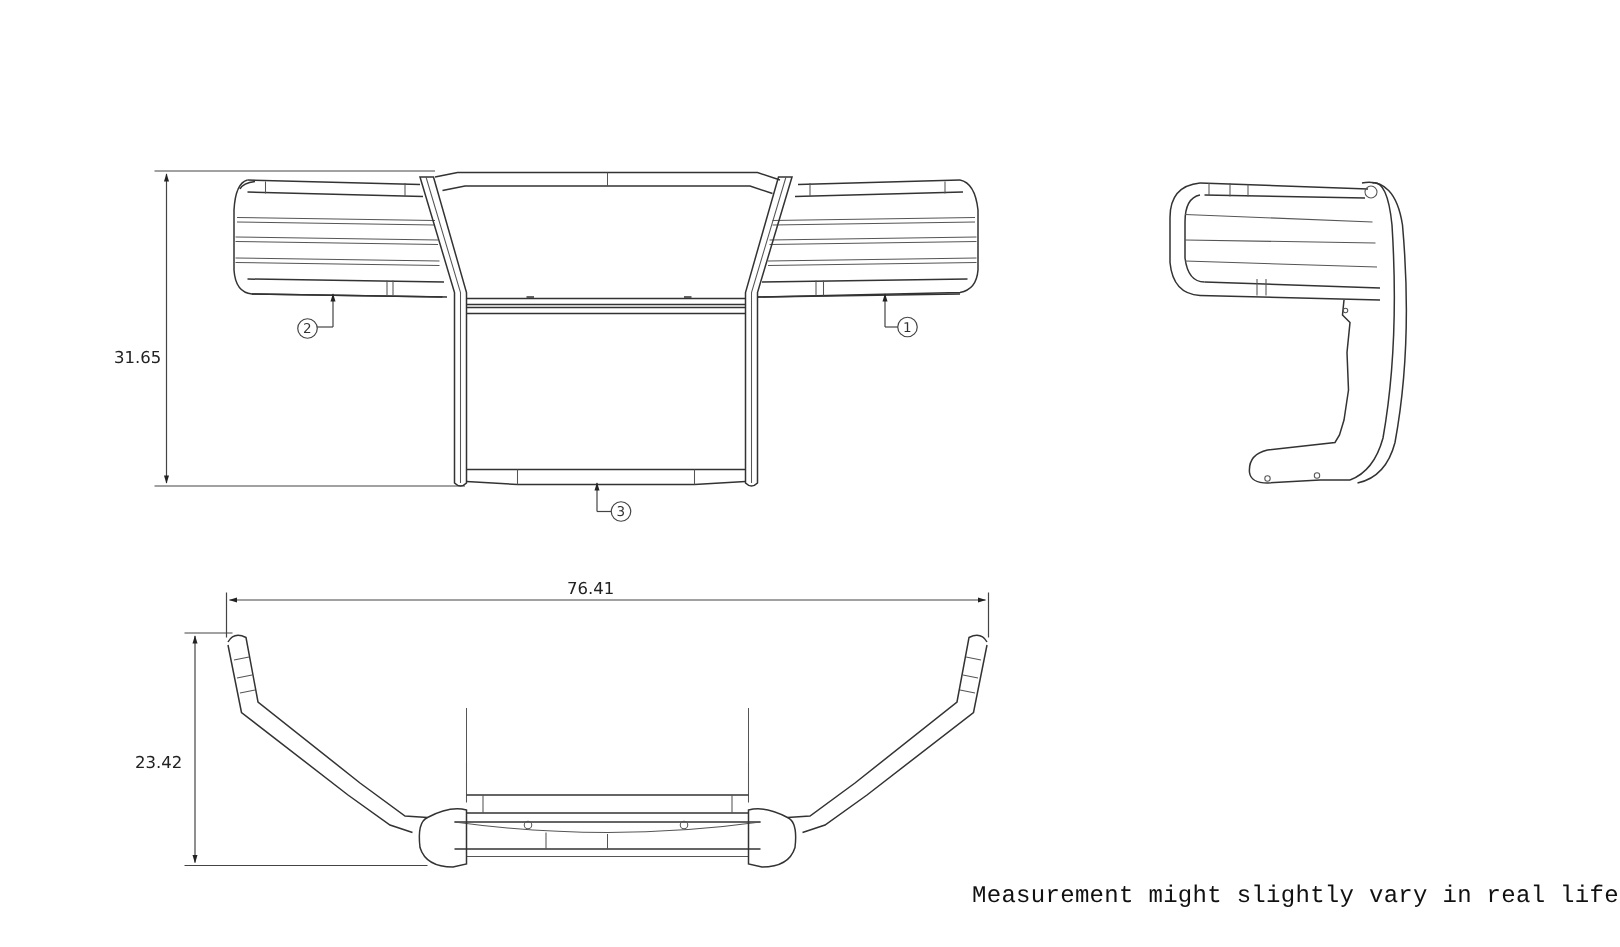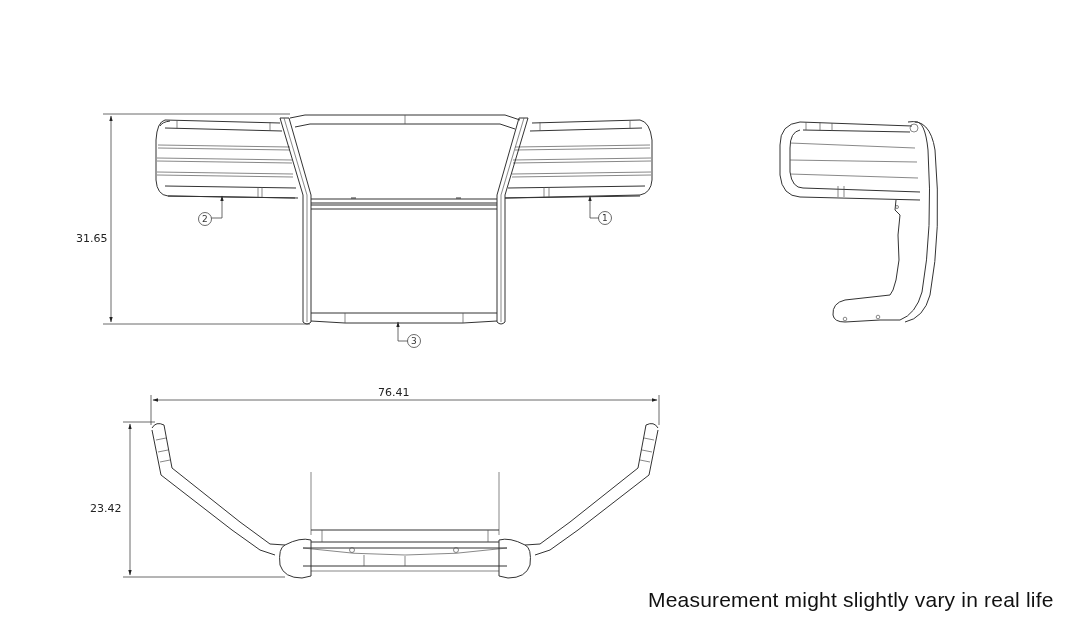--- a/index.html
+++ b/index.html
@@ -2,21 +2,21 @@
 <html><head>
 <meta charset="utf-8">
 <style>
   html, body { margin: 0; padding: 0; background: #ffffff; }
   body { width: 1080px; height: 631px; position: relative; overflow: hidden; font-family: "DejaVu Sans", sans-serif; }
   #drawing { position: absolute; left: 0; top: 0; }
   .dim-text { font-family: "DejaVu Sans", sans-serif; font-size: 11px; fill: #222; }
   .balloon-text { font-family: "DejaVu Sans", sans-serif; font-size: 9px; fill: #333; }
   .note {
     position: absolute; left: 648px; top: 588px;
-    font-family: Liberation Sans, sans-serif; font-size: 21px; color: #111; letter-spacing: 0.2px;
+    font-family: Liberation Mono, monospace; font-size: 16px; color: #111; letter-spacing: 0.2px;
   }
   .ln { stroke: #333; fill: none; stroke-width: 1; }
   .thin { stroke: #555; fill: none; stroke-width: 0.7; }
   .dim { stroke: #444; fill: none; stroke-width: 0.8; }
 </style>
 </head>
 <body>
 
 <svg id="drawing" width="1080" height="631" viewBox="0 0 1080 631">
   <defs>

